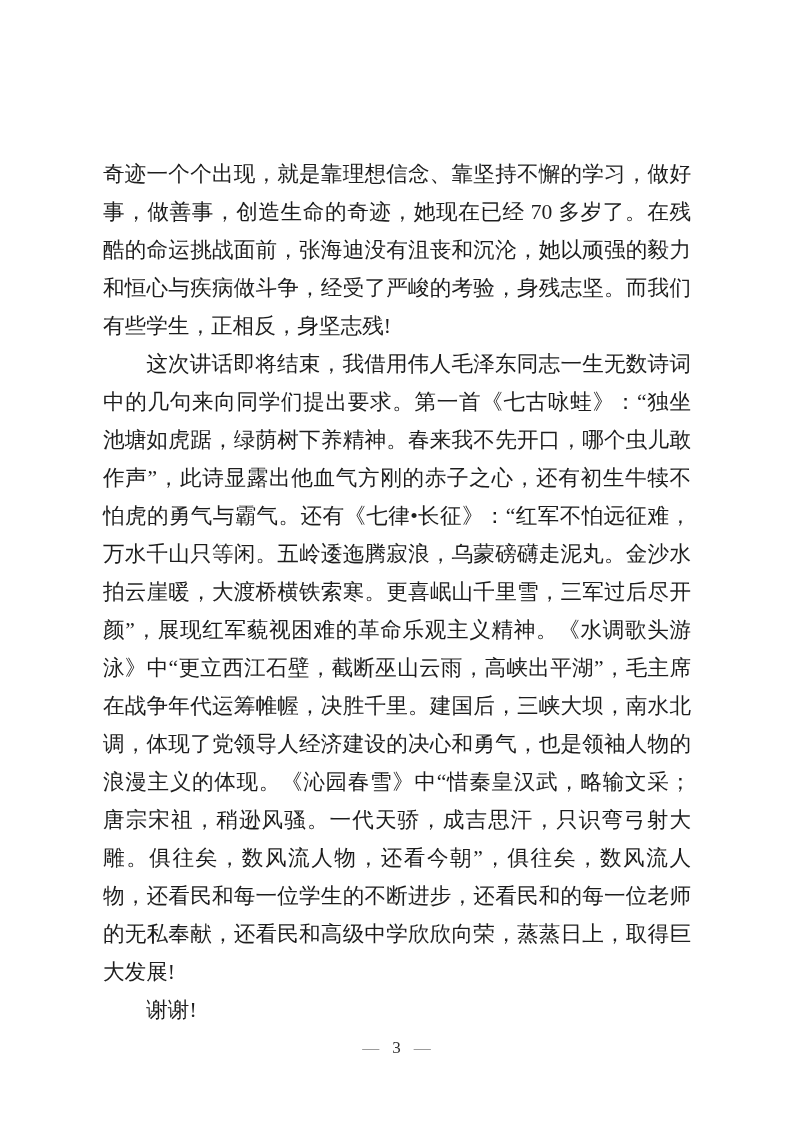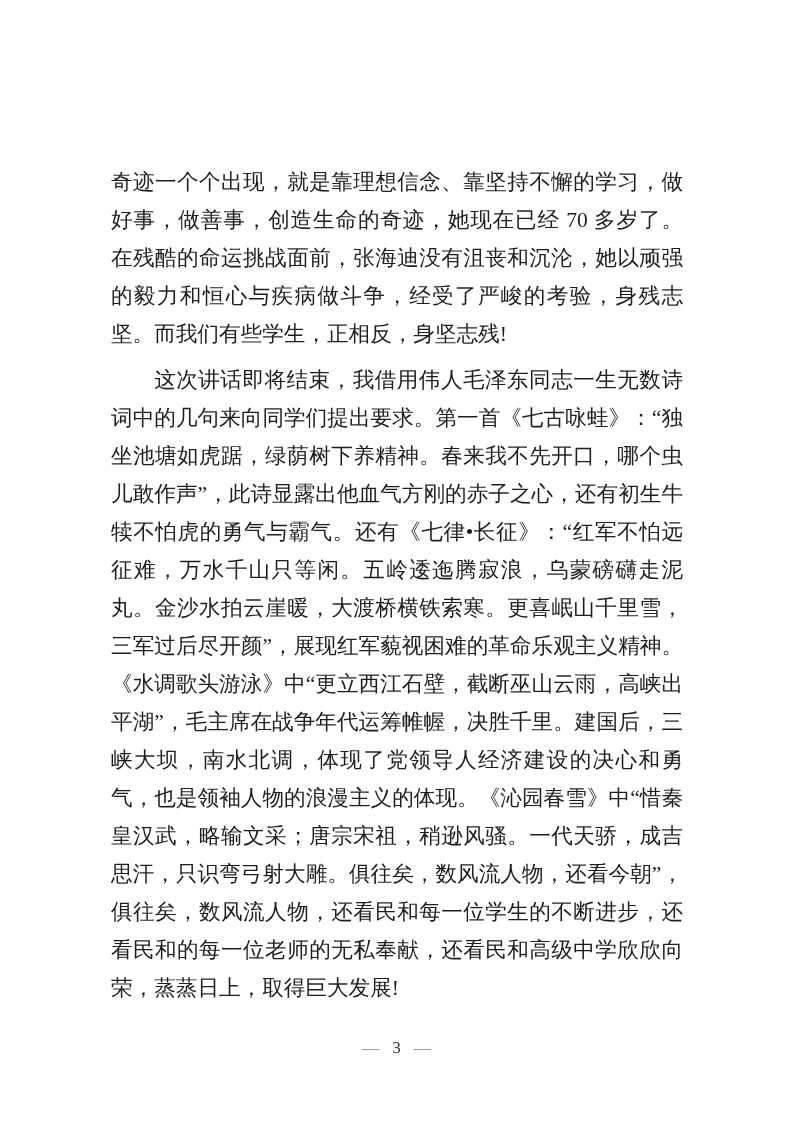--- a/index.html
+++ b/index.html
@@ -16,21 +16,21 @@
     font-family: "Liberation Serif", "DejaVu Serif", serif;
     color: #1d1d1d;
   }
   .content {
     position: absolute;
     left: 103px;
     top: 155px;
     width: 588px;
   }
   .para {
-    margin: 8px;
+    margin: 0;
     font-size: 21.6px;
     line-height: 38px;
     text-align: justify;
     text-justify: inter-ideograph;
     text-indent: 2em;
     word-break: break-all;
     overflow-wrap: anywhere;
   }
   .para.no-indent {
     text-indent: 0;
@@ -56,19 +56,20 @@
   }
 </style>
 </head>
 <body>
 
 <div class="page">
 
   <main class="content">
     <p class="para no-indent">奇迹一个个出现，就是靠理想信念、靠坚持不懈的学习，做好事，做善事，创造生命的奇迹，她现在已经 70 多岁了。在残酷的命运挑战面前，张海迪没有沮丧和沉沦，她以顽强的毅力和恒心与疾病做斗争，经受了严峻的考验，身残志坚。而我们有些学生，正相反，身坚志残!</p>
     <p class="para">这次讲话即将结束，我借用伟人毛泽东同志一生无数诗词中的几句来向同学们提出要求。第一首《七古咏蛙》：“独坐池塘如虎踞，绿荫树下养精神。春来我不先开口，哪个虫儿敢作声”，此诗显露出他血气方刚的赤子之心，还有初生牛犊不怕虎的勇气与霸气。还有《七律•长征》：“红军不怕远征难，万水千山只等闲。五岭逶迤腾寂浪，乌蒙磅礴走泥丸。金沙水拍云崖暖，大渡桥横铁索寒。更喜岷山千里雪，三军过后尽开颜”，展现红军藐视困难的革命乐观主义精神。《水调歌头游泳》中“更立西江石壁，截断巫山云雨，高峡出平湖”，毛主席在战争年代运筹帷幄，决胜千里。建国后，三峡大坝，南水北调，体现了党领导人经济建设的决心和勇气，也是领袖人物的浪漫主义的体现。《沁园春雪》中“惜秦皇汉武，略输文采；唐宗宋祖，稍逊风骚。一代天骄，成吉思汗，只识弯弓射大雕。俱往矣，数风流人物，还看今朝”，俱往矣，数风流人物，还看民和每一位学生的不断进步，还看民和的每一位老师的无私奉献，还看民和高级中学欣欣向荣，蒸蒸日上，取得巨大发展!</p>
+    <p class="para">谢谢!</p>
   </main>
 
   <div class="footer">
     <span class="dash">—</span><span class="pagenum">3</span><span class="dash">—</span>
   </div>
 
 </div>
 
 </body></html>

